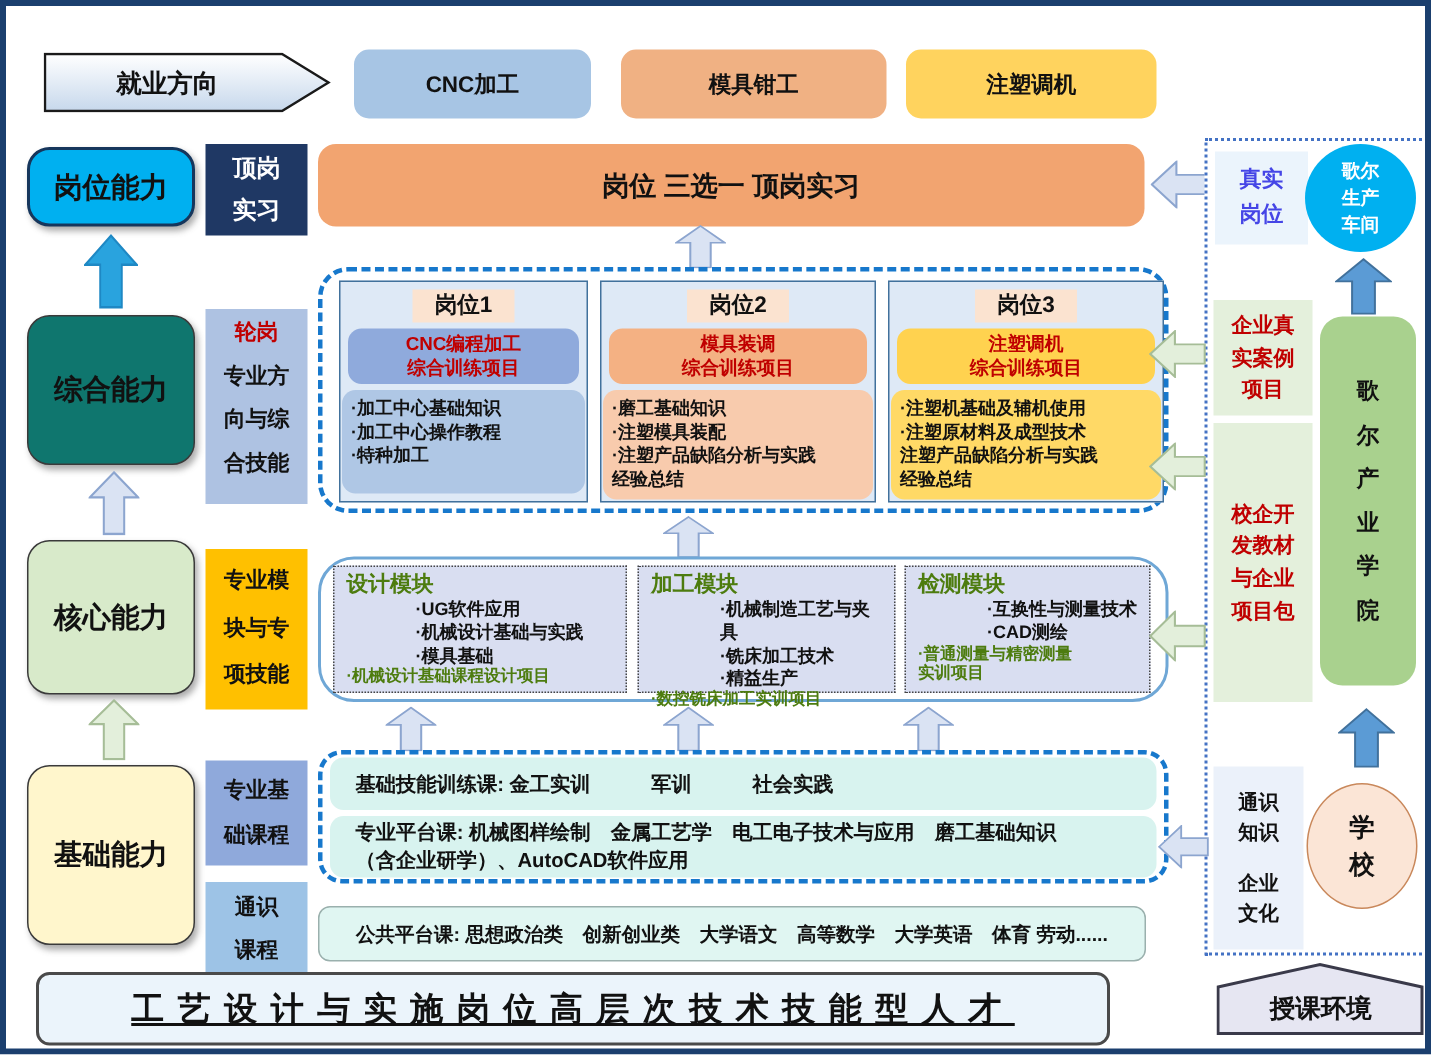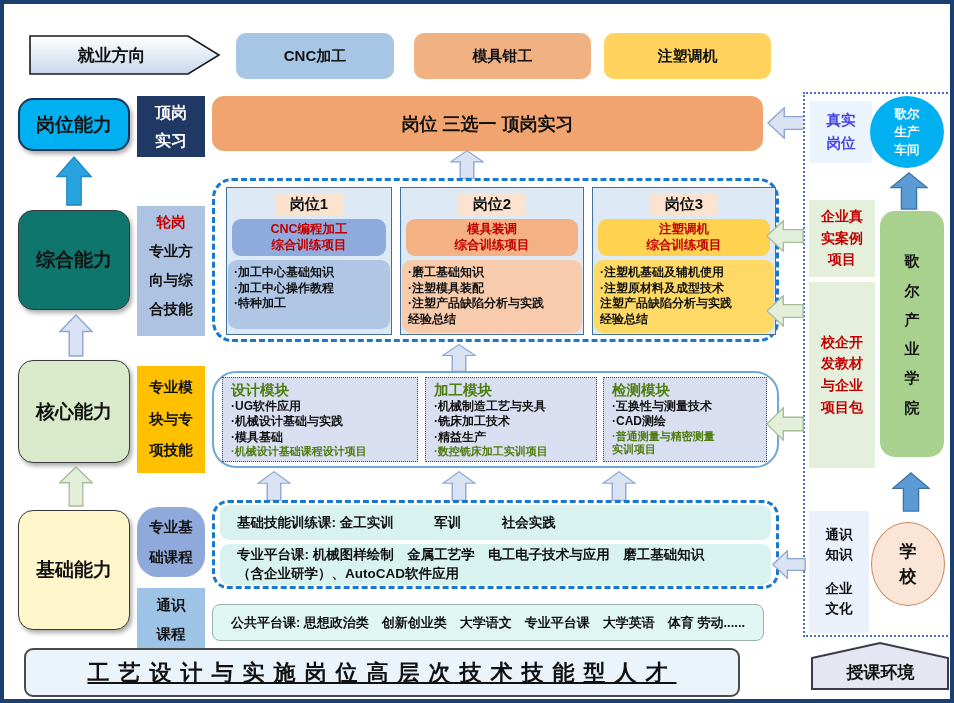--- a/index.html
+++ b/index.html
@@ -25,21 +25,21 @@
   .ab-post { background:#00B0F0; border-width:2px; border-color:#16365C; }
   .ab-comp { background:#0f766e; }
   .ab-core { background:#D8EACA; }
   .ab-basic{ background:#FFF6CC; }
 
   
   .stage { font-weight:bold; font-size:14.5px; }
   .st-intern { background:#1F3864; color:#fff; font-size:16px; line-height:1.7; }
   .st-rotation { background:#AEC2E2; line-height:2.0; }
   .st-moduleskill { background:#FFC000; line-height:2.2; }
-  .st-profbasic { background:#8FA9DB; line-height:2.1;border-radius:21px; }
+  .st-profbasic { background:#8FA9DB; line-height:2.1; }
   .st-general { background:#9DC3E6; line-height:2.0; }
 
   .mainbar { background:#F2A470; border-radius:12px; font-weight:bold; font-size:18px; }
 
   .dashedbox { border:3px dashed #1778CC; border-radius:20px; background:transparent; }
 
   
   .post-card { background:#DEE9F6; border:1.6px solid #41719C;
                display:flex; flex-direction:column; align-items:center; padding:5px 7px; gap:4px; }
   .post-title { background:#FBE3D0; padding:0 15px; font-weight:bold; font-size:15px; line-height:22px; }
@@ -51,21 +51,21 @@
   .c1 .post-list { background:#AFC7E5; }
   .c2 .post-sub { background:#F4B183; }
   .c2 .post-list { background:#F8CBAD; }
   .c3 .post-sub { background:#FFD24F; }
   .c3 .post-list { background:#FFD966; }
 
   
   .modules-wrap { background:#fff; border:2px solid #6FA7D6; border-radius:24px; }
   .module-card { background:#D9DEF1; border:1.3px dotted #444; padding:3px 8px; text-align:left; }
   .module-title { color:#4d7c0f; font-weight:bold; font-size:14.5px; line-height:1.25; }
-  .module-items { font-weight:bold; font-size:12px; line-height:1.27; }
+  .module-items { font-weight:bold; font-size:12px; line-height:1.27;margin-left:46px; }
   .module-hl { font-weight:bold; font-size:11px; line-height:1.2; color:#4d7c0f; }
 
   
   .cyanbar { background:#D8F3EF; border-radius:9px; font-weight:bold; font-size:13.5px;
              display:flex; align-items:center; padding:0 17px; text-align:left; }
   .publicbar { background:#E0F6F2; border:1px solid #9ab0ad; border-radius:8px; font-weight:bold;
                font-size:13px; }
 
   .banner { background:#EBF4FB; border:2px solid #4a4a4a; border-radius:9px; font-weight:bold;
             font-size:22px; letter-spacing:9px; }
@@ -213,21 +213,21 @@
     </svg>
   <svg class="abs arrow arr-lav" style="left:598px; top:467px;" width="34" height="30" viewBox="0 0 40 44" preserveAspectRatio="none">
       <polygon points="20,1 39,18 28,18 28,43 12,43 12,18 1,18"></polygon>
     </svg>
 
   <div class="abs dashedbox" style="left:208px; top:496px; width:567px; height:89px; border-radius:16px;"></div>
   <div class="abs cyanbar" style="left:216px; top:501px; width:551px; height:35px;">基础技能训练课: 金工实训　　　军训　　　社会实践</div>
   <div class="abs cyanbar pre" style="left:216px; top:540px; width:551px; height:41px; line-height:1.35;">专业平台课: 机械图样绘制　金属工艺学　电工电子技术与应用　磨工基础知识
 （含企业研学）、AutoCAD软件应用</div>
 
-  <div class="abs ctr publicbar" style="left:208px; top:600px; width:552px; height:37px;">公共平台课: 思想政治类　创新创业类　大学语文　专业平台课　大学英语　体育 劳动......</div>
+  <div class="abs ctr publicbar" style="left:208px; top:600px; width:552px; height:37px;">公共平台课: 思想政治类　创新创业类　大学语文　高等数学　大学英语　体育 劳动......</div>
 
   <div class="abs ctr banner" style="left:20px; top:644px; width:716px; height:49px;text-decoration:underline;">工艺设计与实施岗位高层次技术技能型人才</div>
 
   <div class="abs rightbox" style="left:799px; top:88px; width:149px; height:545px;"></div>
   <div class="abs ctr realpost pre" style="left:806px; top:97px; width:62px; height:62px;">真实
 岗位</div>
   <div class="abs ctr workshop pre" style="left:866px; top:92px; width:74px; height:72px;">歌尔
 生产
 车间</div>
   <svg class="abs arrow arr-blue" style="left:886px; top:168px;" width="38" height="38" viewBox="0 0 40 44" preserveAspectRatio="none">

